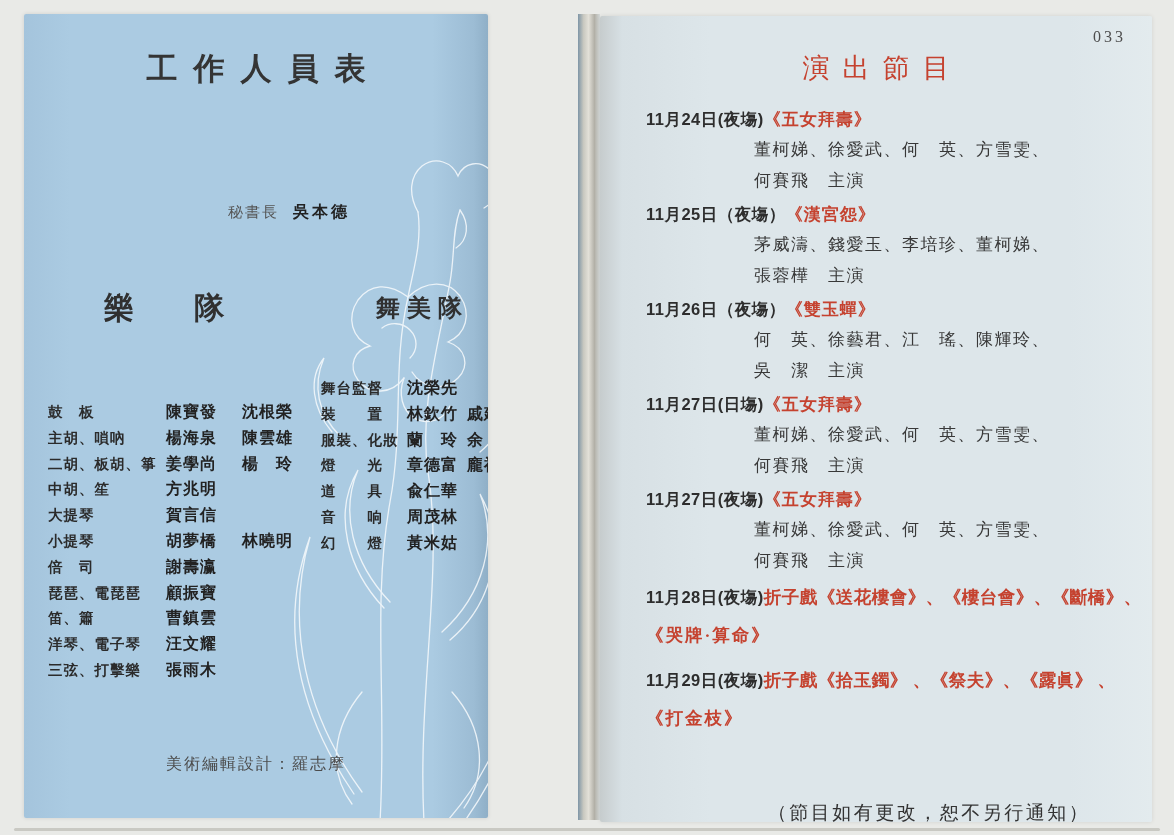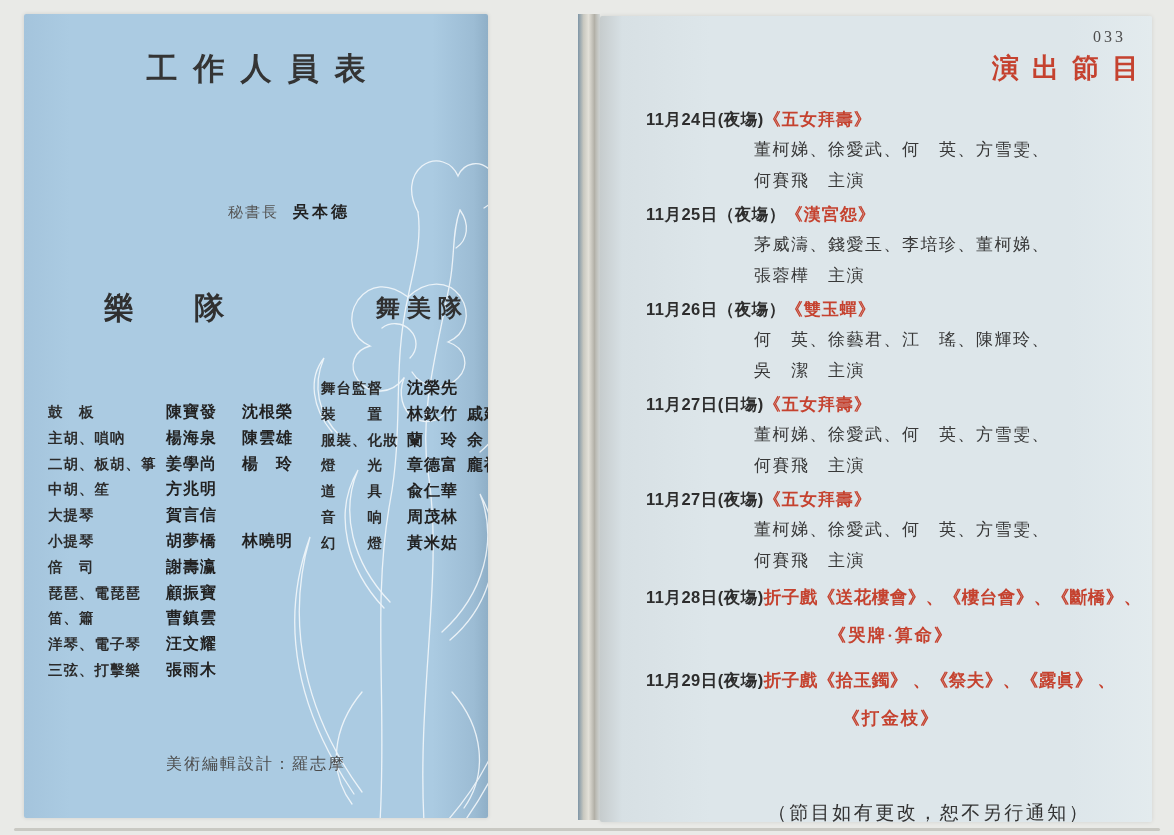--- a/index.html
+++ b/index.html
@@ -92,23 +92,23 @@
     border-radius:2px;
     box-shadow:0 0 4px rgba(0,0,0,.10);
     overflow:hidden;
   }
   .page-number{
     position:absolute;top:12px;right:26px;
     font-family:"Liberation Serif","DejaVu Serif",serif;
     font-size:16px;color:#4d4d4d;letter-spacing:3px;
   }
   .page-right .title{
-    position:absolute;top:34px;left:0;right:0;text-align:right;
-    font-family:"Liberation Sans","DejaVu Sans",sans-serif;
-    font-size:27px;font-weight:bold;letter-spacing:13px;text-indent:13px;
+    position:absolute;top:34px;left:0;right:0;text-align:center;
+    font-family:"Liberation Sans","DejaVu Sans",sans-serif;
+    font-size:27px;font-weight:normal;letter-spacing:13px;text-indent:13px;
     color:var(--red);
   }
   .program{
     position:absolute;top:88px;left:0;right:0;padding-left:46px;padding-right:16px;
   }
   .entry{margin-bottom:3px;}
   .entry-head{line-height:30px;white-space:nowrap;}
   .entry-date{
     font-family:"Liberation Sans","DejaVu Sans",sans-serif;
     font-size:16.5px;font-weight:bold;color:#2d2d2d;letter-spacing:.5px;
@@ -120,21 +120,21 @@
   .entry-line{
     font-size:17px;color:#383838;line-height:30.5px;
     padding-left:108px;letter-spacing:1.5px;
   }
   .entry-red .entry-title{
     font-family:"Liberation Serif","DejaVu Serif",serif;
     font-size:17.5px;font-weight:600;letter-spacing:.5px;
   }
   .entry-red{margin-bottom:8px;margin-top:6px;}
   .entry-red .entry-line{
-    color:var(--red);text-align:center;padding-left:0;
+    color:var(--red);padding-left:0;
     font-size:17.5px;font-weight:600;line-height:44px;letter-spacing:2px;
   }
   .footer-note{
     position:absolute;top:784px;left:0;right:0;text-align:center;padding-left:106px;
     font-size:19px;color:#333;letter-spacing:2.5px;
   }
 </style>
 </head>
 <body>
 

